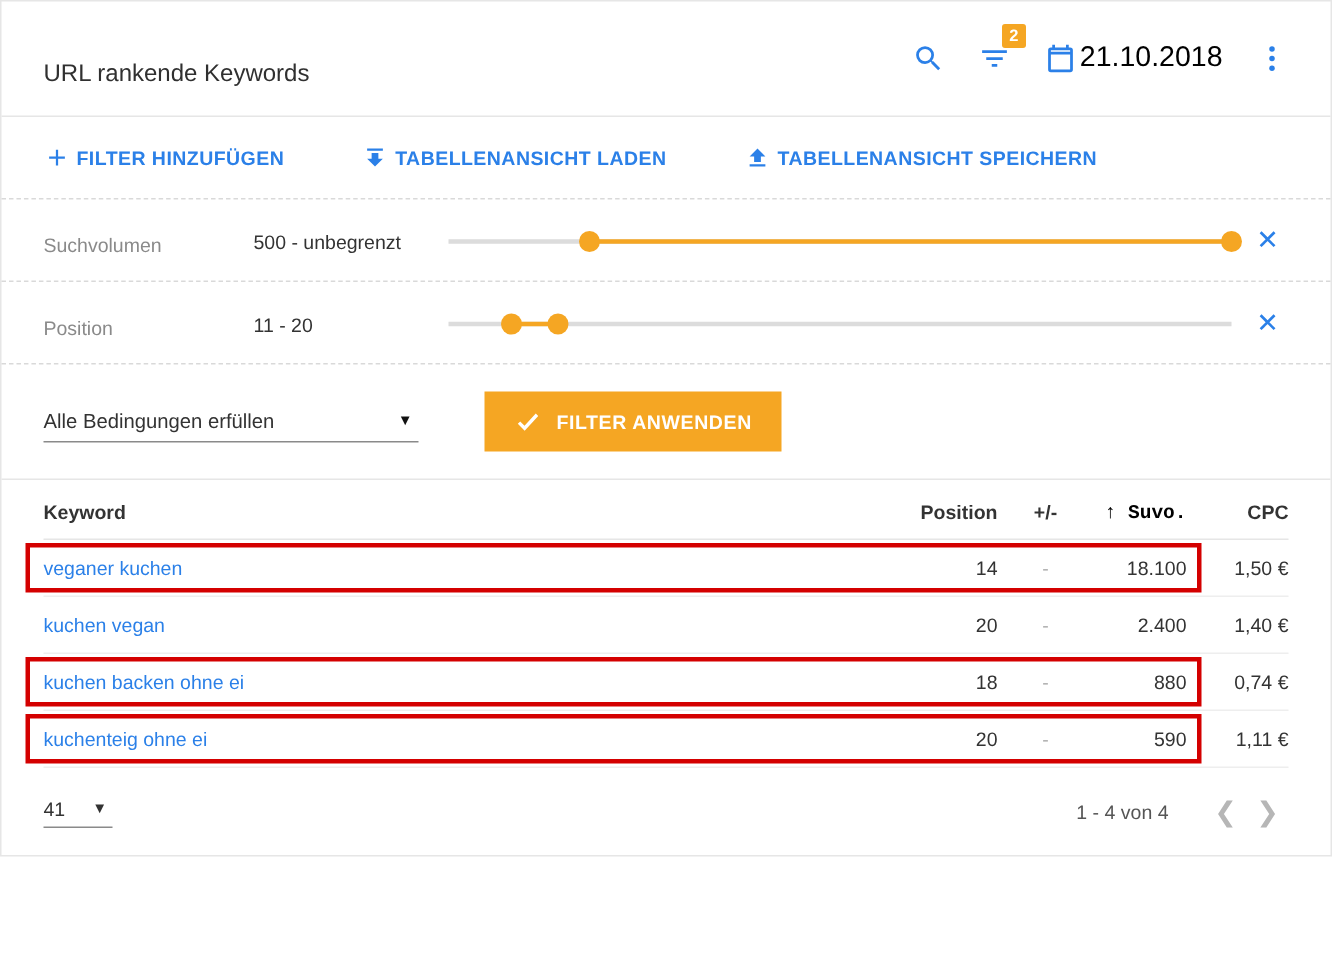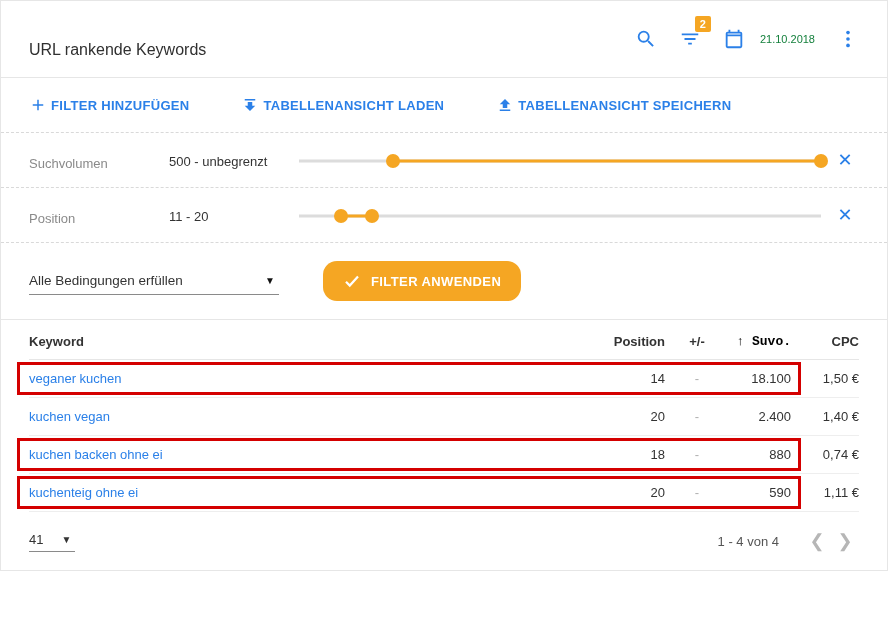--- a/index.html
+++ b/index.html
@@ -6,39 +6,39 @@
   html, body { width: 888px; height: 635px; font-family: Arial, Helvetica, sans-serif; background: #fff; color: #333; }
   .panel { border: 1px solid #e6e6e6; margin: 0; }
   
   .hdr { display: flex; align-items: center; padding: 18px 28px; border-bottom: 1px solid #e6e6e6; }
   .hdr-title { font-size: 16px; font-weight: 400; color: #303030; flex: 0 0 auto; margin-top: 22px; }
   .hdr-spacer { flex: 1 1 auto; }
   .hdr-icons { display: flex; align-items: center; gap: 22px; }
   .icon-btn { position: relative; color: #2b80e8; cursor: pointer; display: inline-flex; align-items: center; }
   .icon-btn svg { width: 22px; height: 22px; fill: currentColor; }
   .badge { position: absolute; top: -12px; right: -10px; background: #f5a623; color: #fff; font-size: 11px; font-weight: 600; padding: 1px 5px; border-radius: 2px; line-height: 14px; }
-  .date-txt { font-size: 11px; color: #15803d; margin-left: 15px; }
+  .date-txt { font-size: 19px; color: #000000; margin-left: 2px; }
   
   .toolbar { display: flex; align-items: center; gap: 52px; padding: 18px 28px; border-bottom: 1px dashed #d9d9d9; }
   .tb-btn { display: inline-flex; align-items: center; gap: 4px; color: #2b80e8; font-size: 13px; font-weight: 600; letter-spacing: 0.3px; cursor: pointer; }
   .tb-btn svg { width: 18px; height: 18px; fill: currentColor; }
   
   .frow { display: flex; align-items: flex-end; padding: 16px 28px; border-bottom: 1px dashed #d9d9d9; }
   .frow .lbl { width: 140px; font-size: 13px; color: #8a8a8a; }
   .frow .val { width: 120px; font-size: 13px; color: #333; line-height: 1.35; }
   .slider { flex: 1 1 auto; position: relative; height: 20px; margin: 0 10px; }
   .slider .track { position: absolute; top: 50%; left: 0; right: 0; height: 3px; background: #dcdcdc; transform: translateY(-50%); }
   .slider .active { position: absolute; top: 50%; height: 3px; background: #f5a623; transform: translateY(-50%); }
   .slider .knob { position: absolute; top: 50%; width: 14px; height: 14px; background: #f5a623; border-radius: 50%; transform: translate(-50%, -50%); }
   .close-x { width: 28px; text-align: center; color: #2b80e8; font-size: 18px; cursor: pointer; }
   
   .cond-row { display: flex; align-items: center; gap: 44px; padding: 18px 28px; border-bottom: 1px solid #e6e6e6; }
   .select-underline { display: inline-flex; align-items: center; justify-content: space-between; width: 250px; border-bottom: 1px solid #8a8a8a; padding: 6px 4px 6px 0; font-size: 13.5px; color: #333; cursor: pointer; }
   .select-underline .arrow { font-size: 10px; color: #111; }
-  .btn-apply { display: inline-flex; align-items: center; gap: 10px; background: #f5a623; color: #fff; font-size: 13px; font-weight: 600; letter-spacing: 0.4px; padding: 11px 20px; border-radius: 14px; cursor: pointer; }
+  .btn-apply { display: inline-flex; align-items: center; gap: 10px; background: #f5a623; color: #fff; font-size: 13px; font-weight: 600; letter-spacing: 0.4px; padding: 11px 20px; border-radius: 0; cursor: pointer; }
   .btn-apply svg { width: 18px; height: 18px; stroke: #fff; stroke-width: 3; fill: none; }
   
   .tbl { padding: 0 28px; }
   .thead { display: flex; padding: 14px 0 10px 0; border-bottom: 1px solid #e6e6e6; font-size: 13px; font-weight: 600; color: #333; }
   .col-kw { flex: 1 1 auto; }
   .col-pos { width: 74px; text-align: right; padding-right: 8px; }
   .col-delta { width: 48px; text-align: center; }
   .col-suvo { width: 78px; text-align: right; padding-right: 8px; }
   .col-cpc { width: 60px; text-align: right; }
   .thead .col-suvo { color: #000000; font-family: Liberation Mono, monospace; }

